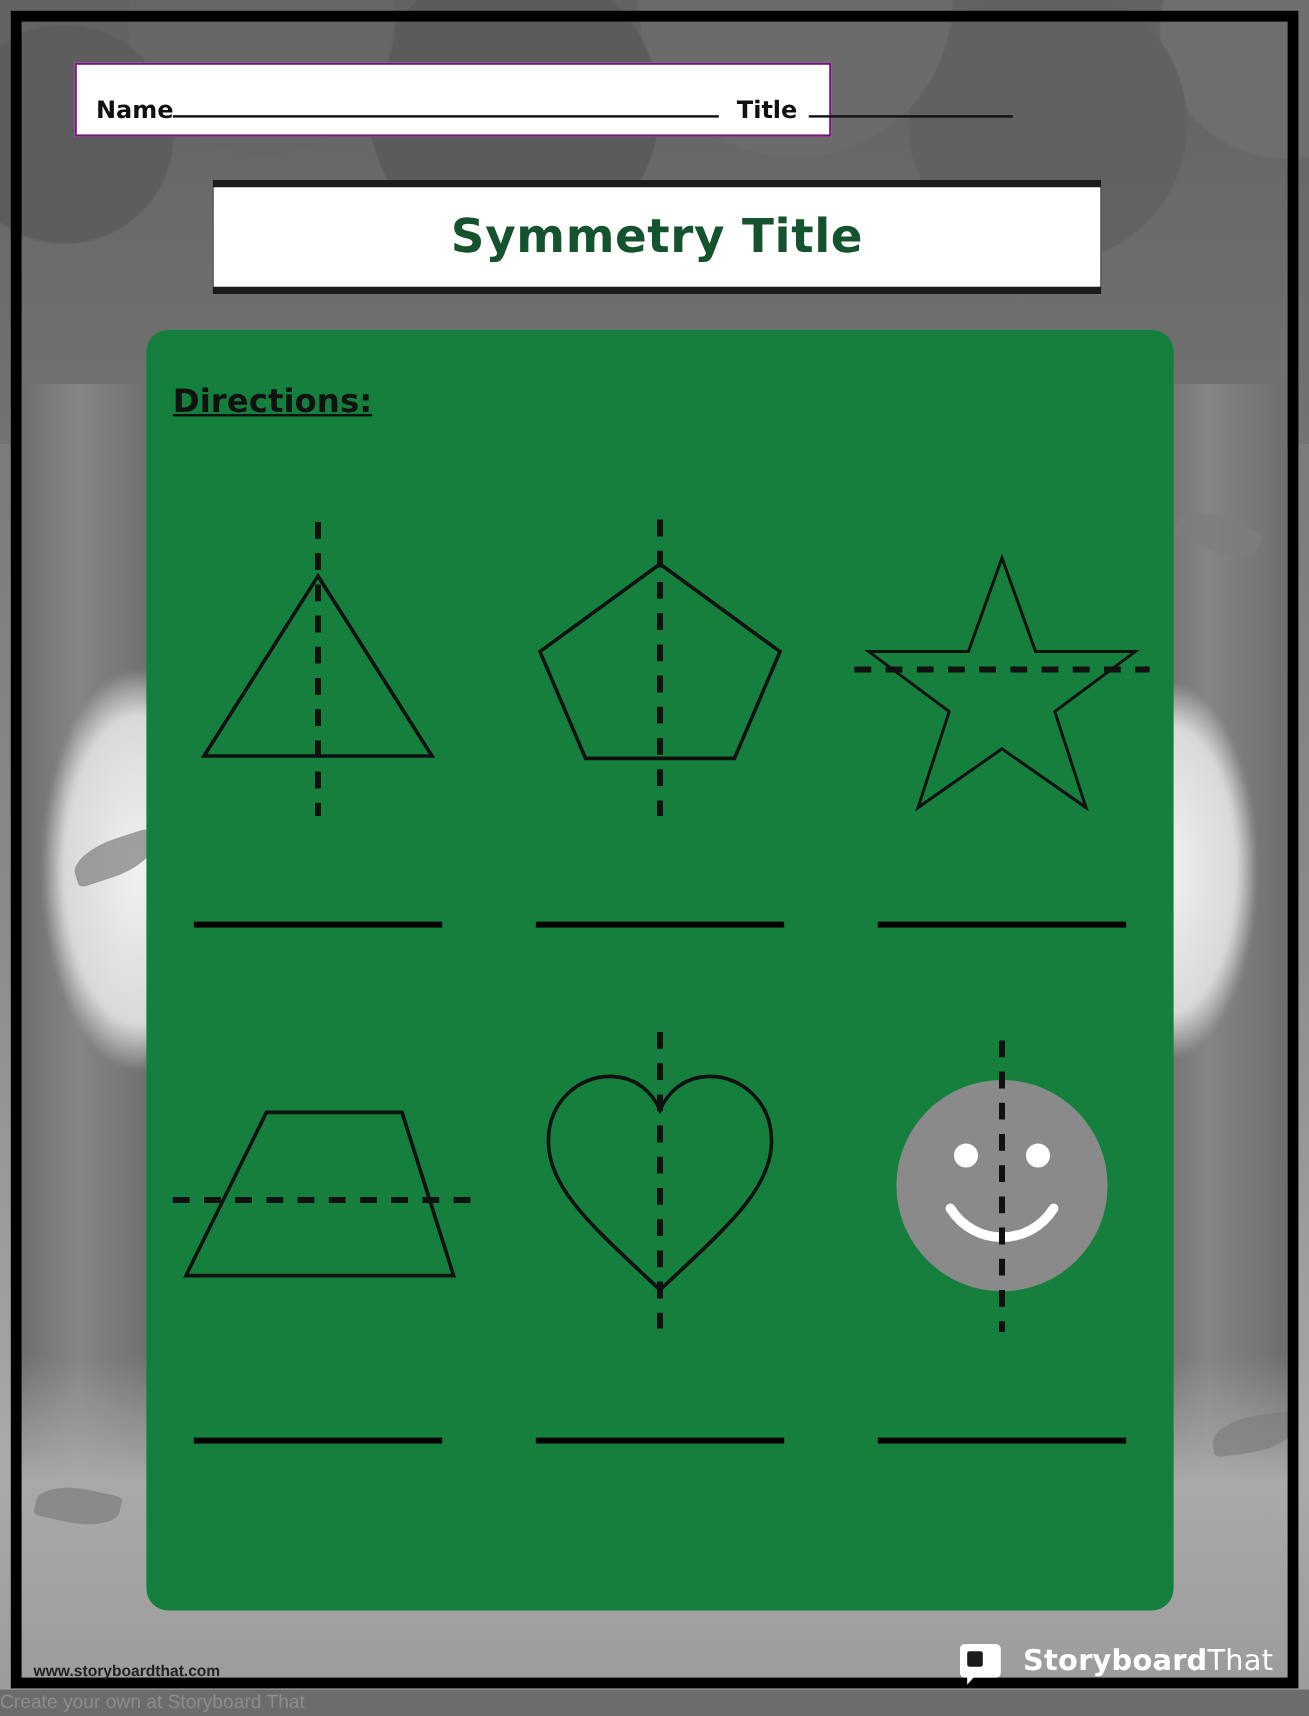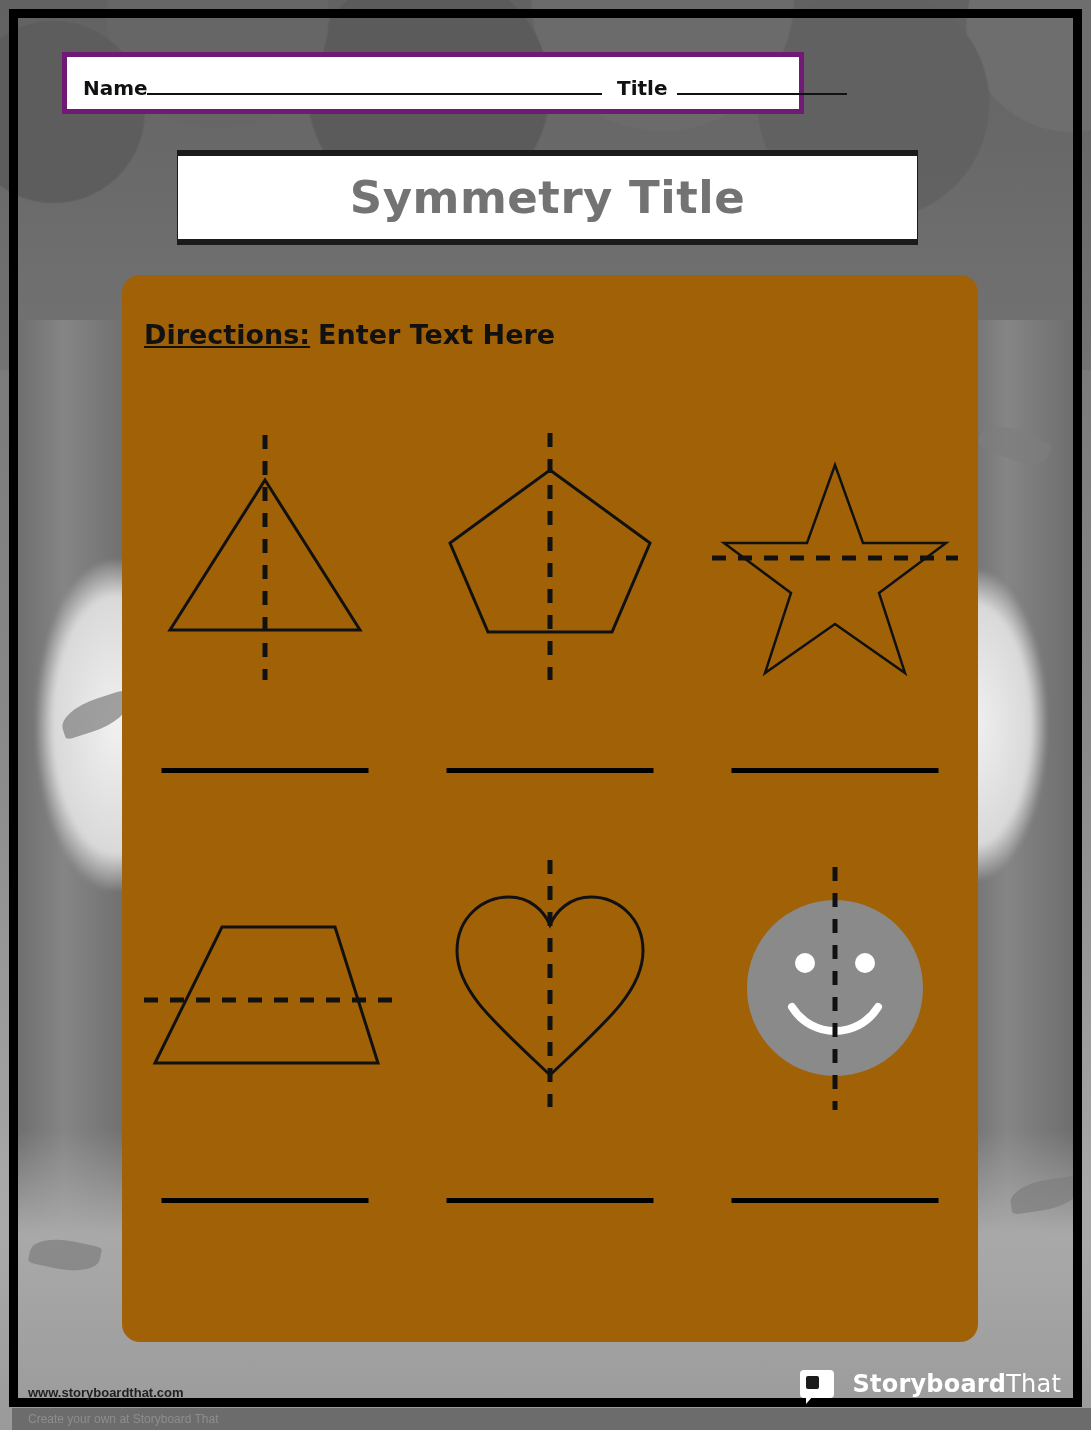--- a/index.html
+++ b/index.html
@@ -90,23 +90,23 @@
     width: 1073px; height: 1398px;
     border: 9px solid #000;
     box-sizing: border-box;
     pointer-events: none;
   }
 
   
   #name-date-box {
     position: absolute;
     left: 62px; top: 52px;
-    width: 742px; height: 62px;
+    width: 631px; height: 62px;
     background: #fff;
-    border: 5px solid #701a75;
+    border: 2px solid #701a75;
     box-sizing: border-box;
   }
   .nd-inner {
     position: relative;
     width: 100%; height: 100%;
     display: flex;
     align-items: flex-end;
   }
   .nd-label {
     font-family: "DejaVu Sans", sans-serif;
@@ -135,32 +135,32 @@
     border-top: 5px solid #1b1b1b;
     border-bottom: 5px solid #1b1b1b;
     box-shadow: 0 0 0 1px #1b1b1b inset;
     display: flex;
     align-items: center;
     justify-content: center;
   }
   #title-text {
     font-family: "DejaVu Sans", sans-serif;
     font-weight: 700;
-    font-size: 45px;
+    font-size: 39px;
     letter-spacing: .5px;
-    color: #737373;
+    color: #14532d;
     text-align: right;
   }
 
   
   #worksheet-card {
     position: absolute;
     left: 122px; top: 275px;
     width: 856px; height: 1067px;
-    background: #a16207;
+    background: #15803d;
     border-radius: 18px;
   }
 
   #directions-row {
     position: absolute;
     left: 22px; top: 44px;
     display: flex;
     align-items: baseline;
     gap: 8px;
     font-family: "DejaVu Sans", sans-serif;
@@ -244,29 +244,29 @@
     font-family: "DejaVu Sans", sans-serif;
     font-size: 24px;
     font-weight: 700;
     color: #fff;
     letter-spacing: .2px;
   }
   #brand-name .thin { font-weight: 400; }
 
   #bottom-strip {
     position: absolute;
-    left: 12px; right: 0; bottom: 0;
+    left: 0; right: 0; bottom: 0;
     height: 22px;
     background: #6c6c6c;
     color: #8d8d8d;
-    font-size: 12px;
+    font-size: 16px;
     font-family: "Liberation Sans", sans-serif;
     display: flex;
     align-items: center;
-    padding-left: 16px;
+    padding-left: 0;
     box-sizing: border-box;
   }
 </style>
 </head>
 <body>
 
 <div id="worksheet-page">
 
   <div class="bg-layer">
     <div class="bg-base"></div>
@@ -294,21 +294,20 @@
   </div>
 
   <div id="title-banner">
     <span id="title-text">Symmetry Title</span>
   </div>
 
   <div id="worksheet-card">
 
     <div id="directions-row">
       <span id="directions-label">Directions:</span>
-      <span id="directions-text">Enter Text Here</span>
     </div>
 
     <div id="shape-grid">
 
       <div class="shape-cell">
         <div class="shape-art">
           <svg viewBox="0 0 230 280" width="230" height="280">
             <polygon points="115,55 210,205 20,205" fill="none" stroke="#111" stroke-width="3"></polygon>
             <line x1="115" y1="10" x2="115" y2="255" stroke="#111" stroke-width="5" stroke-dasharray="14 12"></line>
           </svg>

